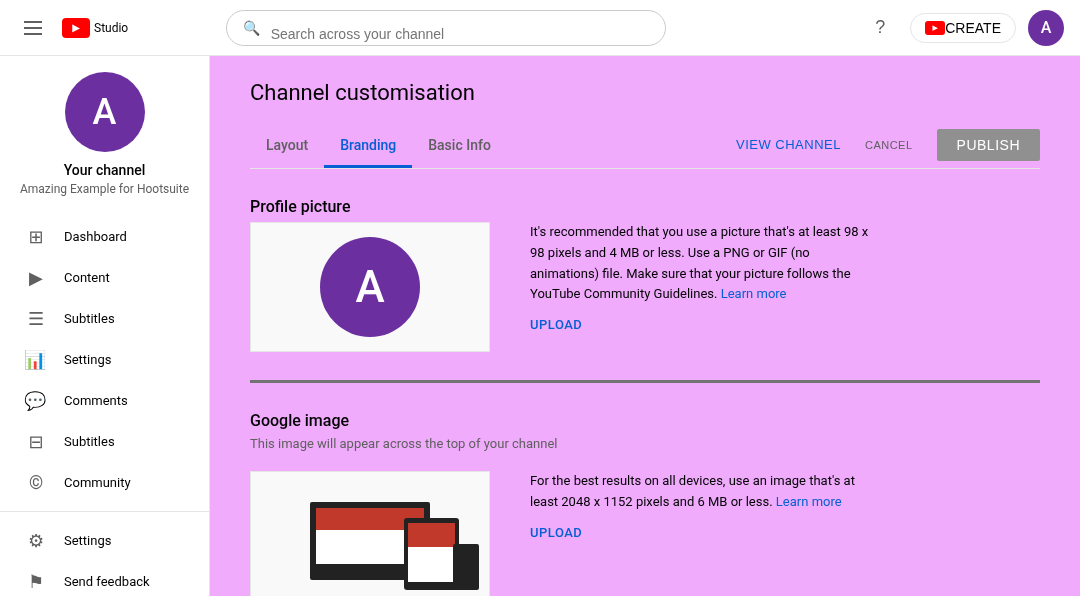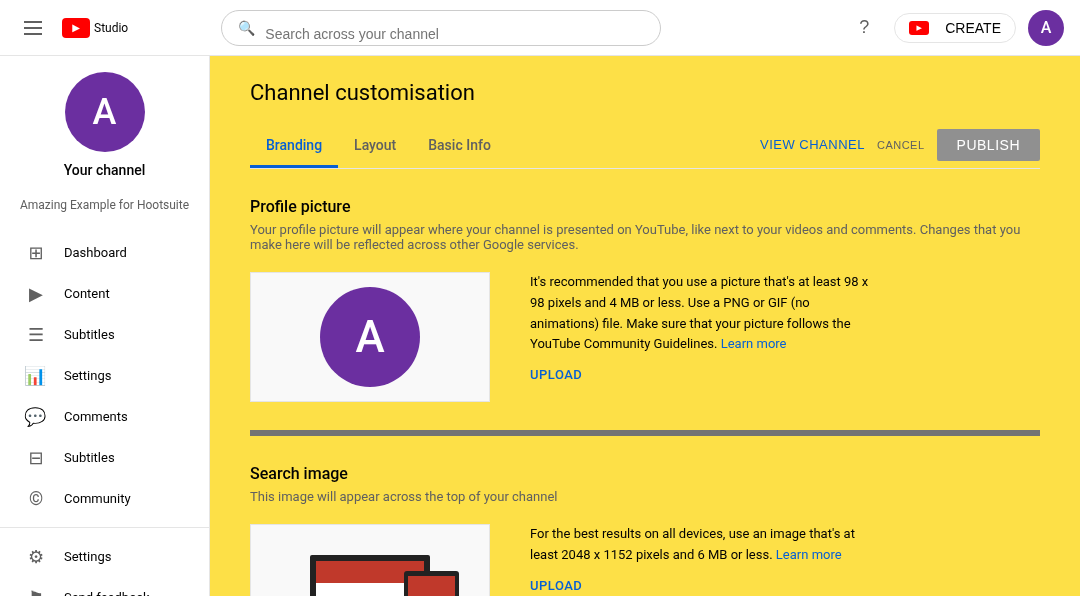--- a/index.html
+++ b/index.html
@@ -31,21 +31,21 @@
     }
     .search-icon { color: #909090; margin-right: 10px; font-size: 14px; }
     .topnav-right { display: flex; align-items: center; gap: 12px; margin-left: auto; }
     .help-btn {
       width: 36px; height: 36px; border-radius: 50%; border: none;
       background: transparent; cursor: pointer;
       display: flex; align-items: center; justify-content: center;
       color: #606060; font-size: 18px;
     }
     .create-btn {
-      display: flex; align-items: center; gap: 16px;
+      display: flex; align-items: center; gap: 0;
       background: #fff; border: 1px solid #e5e5e5;
       padding: 6px 14px; border-radius: 18px; cursor: pointer;
       font-size: 14px; font-weight: 500; color: #030303;
     }
     .create-icon { width: 20px; height: 14px; background: #ff0000; border-radius: 3px; display: flex; align-items: center; justify-content: center; }
     .create-icon::after { content: '▶'; color: white; font-size: 7px; }
     .avatar {
       width: 36px; height: 36px; border-radius: 50%;
       background: #6b2fa0; display: flex; align-items: center;
       justify-content: center; color: white; font-size: 16px; font-weight: 500; cursor: pointer;
@@ -61,67 +61,67 @@
       display: flex; flex-direction: column;
       overflow-y: auto; padding: 16px 0;
     }
     .sidebar-profile { display: flex; flex-direction: column; align-items: center; padding: 0 16px 20px; }
     .sidebar-avatar {
       width: 80px; height: 80px; border-radius: 50%;
       background: #6b2fa0; display: flex; align-items: center;
       justify-content: center; color: white; font-size: 36px; font-weight: 500;
     }
     .sidebar-channel-name { font-size: 14px; font-weight: 500; margin-top: 10px; text-align: center; }
-    .sidebar-channel-sub { font-size: 12px; color: #606060; text-align: center; margin-top: 20px; }
+    .sidebar-channel-sub { font-size: 12px; color: #606060; text-align: center; margin-top: 4px; }
     .sidebar-nav { flex: 1; }
     .sidebar-item {
       display: flex; align-items: center; gap: 16px;
       padding: 10px 24px; cursor: pointer; color: #030303;
       text-decoration: none; font-size: 13px; font-weight: 400;
     }
     .sidebar-icon { font-size: 18px; color: #606060; width: 24px; text-align: center; }
     .sidebar-divider { height: 1px; background: #e5e5e5; margin: 8px 0; }
 
     
-    .main { flex: 1; overflow-y: auto; background: #fde047; }
+    .main { flex: 1; overflow-y: auto; background: #f0abfc; }
     .main-content { padding: 24px 40px; }
     .page-title { font-size: 22px; font-weight: 400; color: #030303; margin-bottom: 20px; }
 
     
     .tabs-bar {
       display: flex; align-items: center; justify-content: space-between;
       border-bottom: 1px solid #e5e5e5; margin-bottom: 0;
     }
     .tabs { display: flex; }
     .tab {
       padding: 12px 16px; cursor: pointer; font-size: 14px;
       color: #606060; border-bottom: 3px solid transparent; font-weight: 500;
       text-transform: capitalize;
     }
     .tab.active { color: #065fd4; border-bottom-color: #065fd4; }
-    .tabs-actions { display: flex; align-items: center; padding-bottom: 4px; }
+    .tabs-actions { display: flex; align-items: center; gap: 12px; padding-bottom: 4px; }
     .view-channel-btn {
       background: transparent; border: none; color: #065fd4;
       font-size: 13px; font-weight: 500; cursor: pointer; text-transform: uppercase;
       letter-spacing: 0.5px;
     }
     .cancel-btn {
       background: transparent; border: none; color: #606060;
       font-size: 11px; font-weight: 500; cursor: pointer; text-transform: uppercase;
       letter-spacing: 0.5px; padding: 8px 12px;
     }
     .publish-btn {
       background: #909090; color: white; border: none;
       padding: 8px 20px; font-size: 14px; font-weight: 500;
       cursor: pointer; border-radius: 2px; text-transform: uppercase;
       letter-spacing: 0.5px;
     }
 
     
-    .section { padding: 28px 0; border-bottom: 6px solid #737373; }
+    .section { padding: 28px 0; border-bottom: 3px solid #737373; }
     .section-title { font-size: 16px; font-weight: 500; color: #030303; margin-bottom: 6px; }
     .section-subtitle { font-size: 13px; color: #606060; margin-bottom: 20px; max-width: 780px; }
 
     
     .profile-pic-area { display: flex; gap: 40px; align-items: flex-start; }
     .profile-pic-preview {
       width: 240px; height: 130px; background: #f9f9f9; border: 1px solid #e5e5e5;
       display: flex; align-items: center; justify-content: center; flex-shrink: 0;
     }
     .profile-pic-circle {
@@ -248,50 +248,49 @@
       </a>
     </nav>
   </aside>
 
   <main class="main">
     <div class="main-content">
       <h1 class="page-title">Channel customisation</h1>
 
       <div class="tabs-bar">
         <div class="tabs">
+          <div class="tab">Layout</div>
           <div class="tab active">Branding</div>
-          <div class="tab">Layout</div>
           <div class="tab">Basic info</div>
         </div>
         <div class="tabs-actions">
           <button class="view-channel-btn">VIEW CHANNEL</button>
           <button class="cancel-btn">CANCEL</button>
           <button class="publish-btn">PUBLISH</button>
         </div>
       </div>
 
       <div class="section">
         <div class="section-title">Profile picture</div>
-        <div class="section-subtitle">Your profile picture will appear where your channel is presented on YouTube, like next to your videos and comments. Changes that you make here will be reflected across other Google services.</div>
         <div class="profile-pic-area">
           <div class="profile-pic-preview">
             <div class="profile-pic-circle">A</div>
           </div>
           <div>
             <div class="profile-pic-info">
               <span>It's recommended that you use a picture that's at least 98 x 98 pixels and 4 MB or less. Use a PNG or GIF (no animations) file. Make sure that your picture follows the YouTube Community Guidelines.</span>
               <a class="learn-more">Learn more</a>
             </div>
             <a class="upload-link">UPLOAD</a>
           </div>
         </div>
       </div>
 
       <div class="section" style="border-bottom: none;">
-        <div class="section-title">Search image</div>
+        <div class="section-title">Google image</div>
         <div class="section-subtitle">This image will appear across the top of your channel</div>
         <div class="profile-pic-area">
           <div class="banner-preview">
             <div class="banner-graphic">
 
               <div class="monitor-body">
                 <div class="monitor-screen">
                   <div class="monitor-screen-banner"></div>
                 </div>
 

